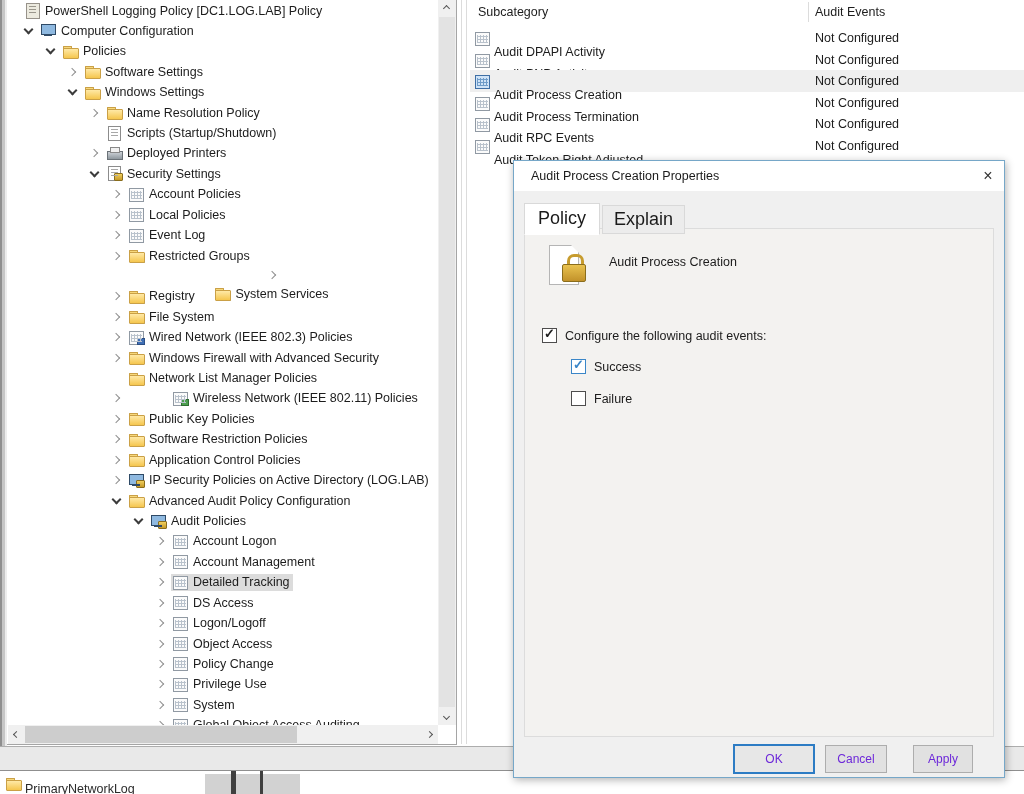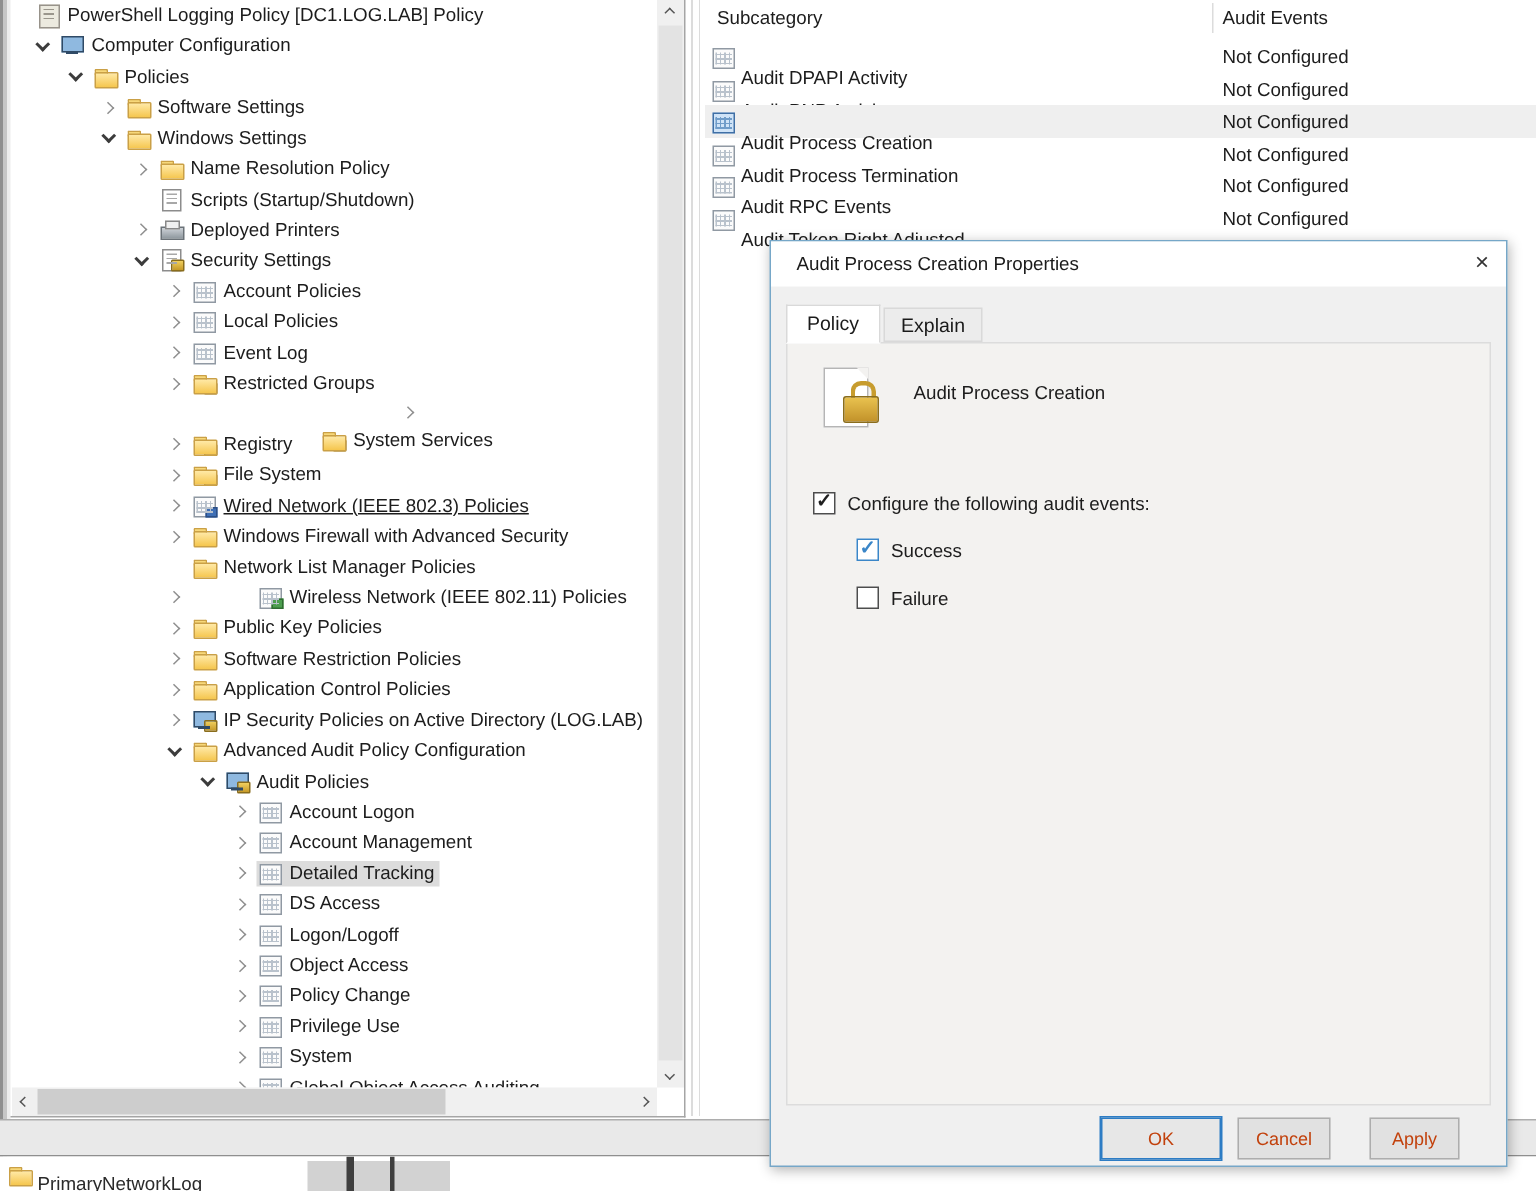--- a/index.html
+++ b/index.html
@@ -6,21 +6,21 @@
   #root{position:relative;width:1024px;height:794px;background:#fff;overflow:hidden;
         font-family:"Liberation Sans",sans-serif;color:#1c1c1c;}
 
   
   .left-edge{position:absolute;left:0;top:0;width:7px;height:794px;
     background:linear-gradient(90deg,#8f8f8f 0 2px,#c6c6c6 2px 5px,#ededed 5px 7px);}
 
   
   #tree-rows{position:absolute;left:8px;top:0;width:430px;height:725px;overflow:hidden;background:#fff;}
   .trow{position:absolute;left:0;right:0;height:21px;display:flex;align-items:center;font-size:12.5px;white-space:nowrap;}
-  .rowc{display:flex;align-items:flex-start;padding:1px 3px 1px 1px;}
+  .rowc{display:flex;align-items:center;padding:1px 3px 1px 1px;}
   .tsel{background:#dcdcdc;}
   .tlabel{margin-left:4px;}
   .chev{width:20px;height:20px;position:relative;flex:none;}
   .chev.closed::before{content:"";position:absolute;left:6px;top:7px;width:5px;height:5px;
     border-top:1px solid #8f8f8f;border-right:1px solid #8f8f8f;transform:rotate(45deg);}
   .chev.open::before{content:"";position:absolute;left:6px;top:5px;width:5px;height:5px;
     border-top:2px solid #3c3c3c;border-right:2px solid #3c3c3c;transform:rotate(135deg);}
 
   
   .ti{position:relative;width:17px;height:15px;flex:none;}
@@ -87,40 +87,40 @@
   .bbar2{position:absolute;left:260px;top:0;width:3px;height:23px;background:#3f3f3f;}
 
   
   .dialog{position:absolute;left:513px;top:160px;width:492px;height:618px;background:#f0f0f0;
     border:1px solid #76a7c8;box-shadow:1px 2px 8px rgba(0,0,0,.3);z-index:20;box-sizing:border-box;}
   .dlg-title{position:absolute;left:17px;top:8px;font-size:12.5px;color:#1a1a1a;background:transparent;}
   .dlg-titlebar{position:absolute;left:0;top:0;width:100%;height:30px;background:#fff;}
   .dlg-close{position:absolute;left:462px;top:4px;width:24px;height:22px;text-align:center;cursor:pointer;}
   .dlg-close .x{font-size:16px;line-height:22px;color:#333;}
   .tabbar{position:absolute;left:10px;top:42px;display:flex;align-items:flex-end;z-index:2;}
-  .tab{font-size:13px;border:1px solid #d9d9d9;background:#ececec;padding:3px 11px 3px;margin-right:2px;color:#1a1a1a;}
+  .tab{font-size:18px;border:1px solid #d9d9d9;background:#ececec;padding:3px 11px 3px;margin-right:2px;color:#1a1a1a;}
   .tab.active{background:#fff;padding:4px 13px 5px;margin-bottom:-1px;border-bottom:1px solid #fff;}
   .tabpage{position:absolute;left:10px;top:67px;width:470px;height:509px;background:#f3f2f0;border:1px solid #dcdcdc;box-sizing:border-box;}
 
   .dlg-doc{position:absolute;left:24px;top:16px;width:42px;height:46px;}
   .dlg-doc .page{position:absolute;left:0;top:0;width:28px;height:38px;background:#fff;border:1px solid #b5b5b5;}
   .dlg-doc .page::before{content:"";position:absolute;right:-1px;top:-1px;width:0;height:0;
     border-top:8px solid #f3f2f0;border-left:8px solid transparent;}
   .dlg-doc .shackle{position:absolute;left:18px;top:9px;width:11px;height:11px;border:3px solid #c79c2e;border-bottom:none;border-radius:7px 7px 0 0;}
   .dlg-doc .lockbody{position:absolute;left:13px;top:19px;width:22px;height:16px;background:linear-gradient(#e9c24f,#c2922a);border:1px solid #8a6d1c;border-radius:2px;}
   .pol-name{position:absolute;left:84px;top:26px;font-size:12.5px;}
 
   .cbrow{position:absolute;display:flex;align-items:center;font-size:12.5px;}
   .cb{position:relative;width:13px;height:13px;background:#fff;border:1px solid #4d4d4d;flex:none;margin-right:8px;}
   .cb.checked::before{content:"\2713";position:absolute;left:1px;top:-3px;font-size:13px;font-weight:bold;color:#1f1f1f;}
   .cb.blue{border-color:#3a86c8;}
   .cb.blue.checked::before{color:#3a86c8;}
 
   .dbtn{position:absolute;top:584px;height:28px;background:#e1e1e1;border:1px solid #adadad;
-    font-family:"Liberation Sans",sans-serif;font-size:12px;color:#c2410c;padding:0;}
+    font-family:"Liberation Sans",sans-serif;font-size:12px;color:#6d28d9;padding:0;}
   .dbtn.default{border:1px solid #2d7cc4;box-shadow:0 0 0 1px #2d7cc4;background:#e7e7e7;}
 </style>
 </head>
 <body>
 
 <div id="root">
 
   <div class="left-edge"></div>
 
   <div id="tree-rows">
@@ -239,21 +239,21 @@
       </div>
       <div class="trow" style="top: 306.3px; padding-left: 99px;">
         <span class="chev closed"></span>
         <span class="rowc">
           <span class="ti i-folder">
             <i class="badge badge-lock"></i>
           </span>
           <span class="tlabel">File System</span>
         </span>
       </div>
-      <div class="trow" style="top: 326.72px; padding-left: 99px; text-decoration: underline;">
+      <div class="trow" style="top: 326.72px; padding-left: 99px;">
         <span class="chev closed"></span>
         <span class="rowc">
           <span class="ti i-table">
             <i class="badge badge-blue"></i>
           </span>
           <span class="tlabel">Wired Network (IEEE 802.3) Policies</span>
         </span>
       </div>
       <div class="trow" style="top: 347.14px; padding-left: 99px;">
         <span class="chev closed"></span>

